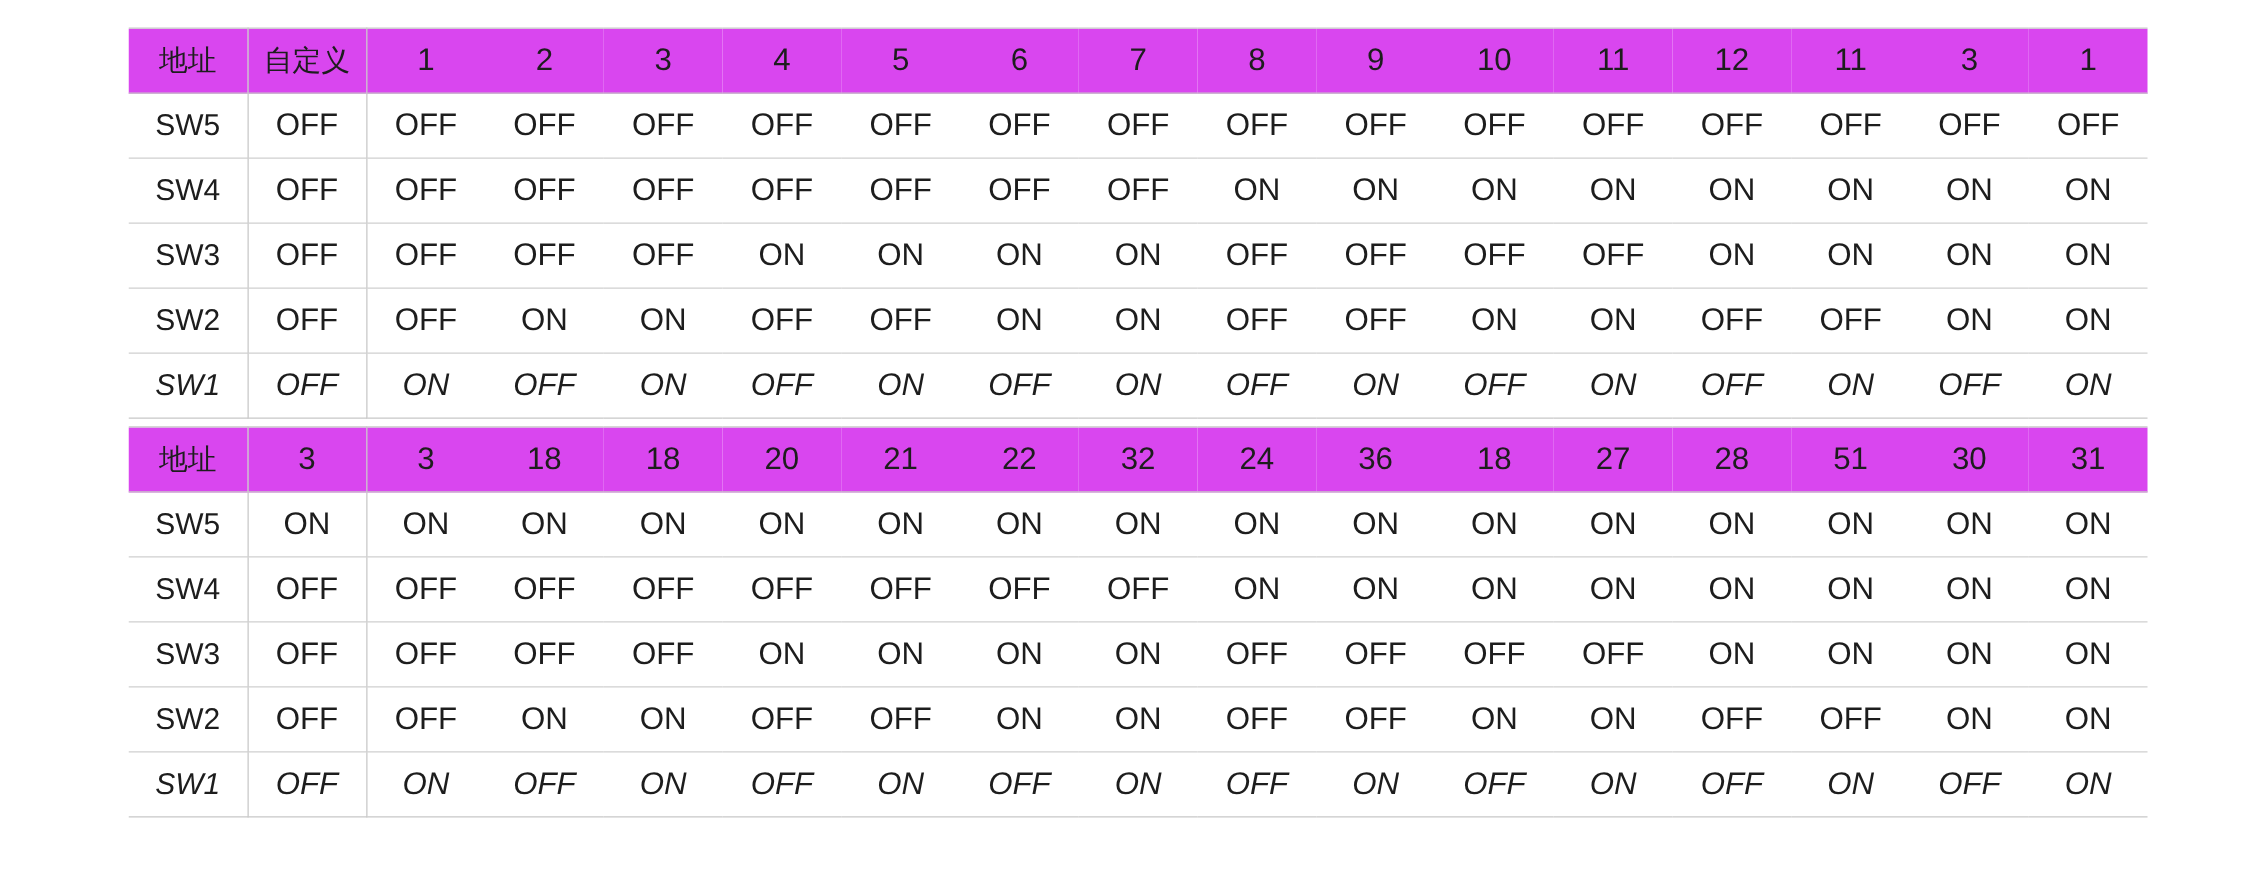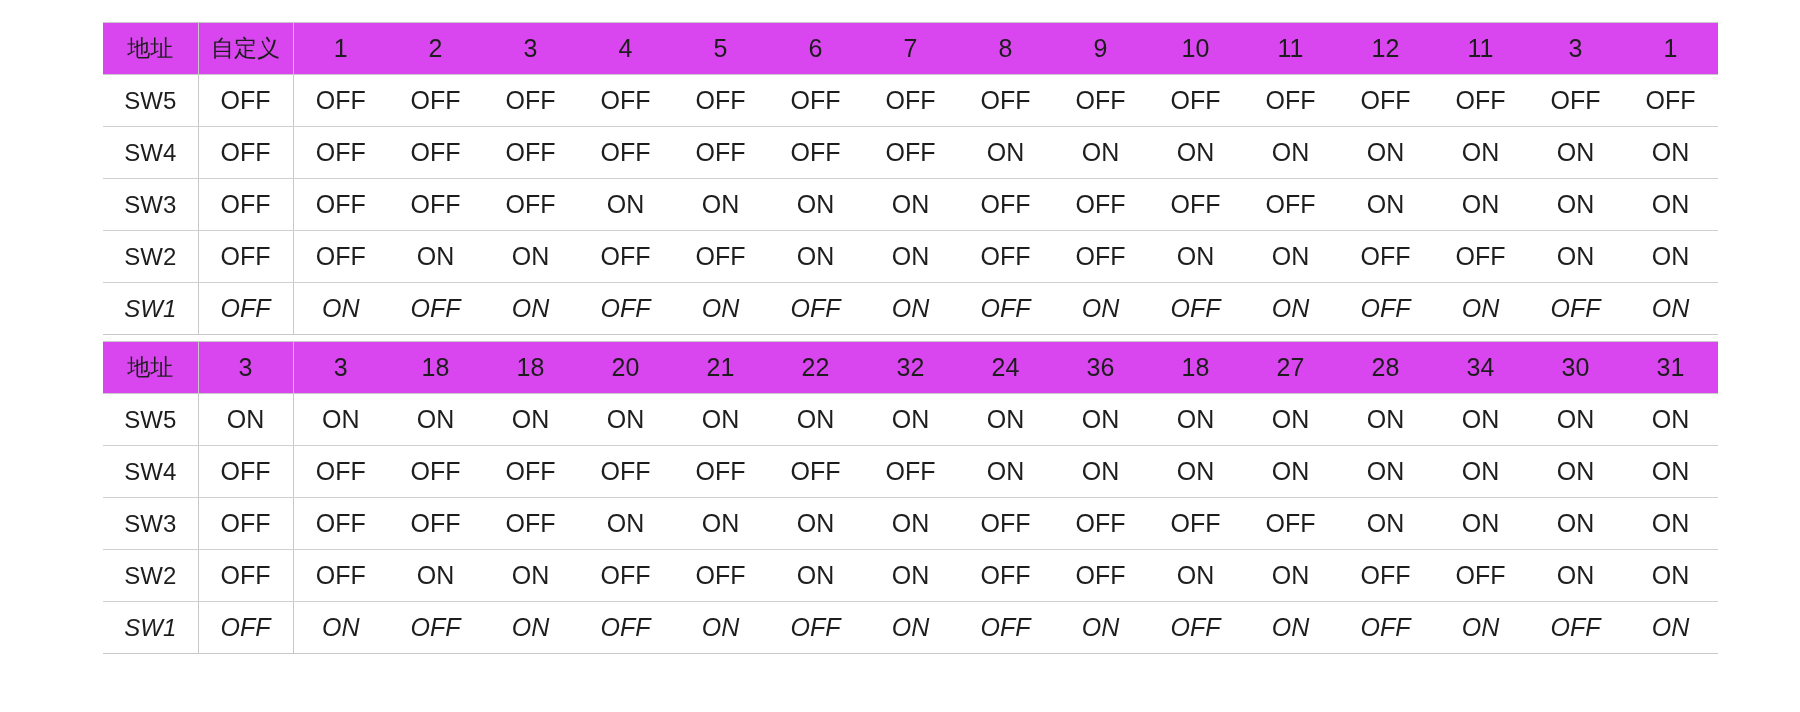--- a/index.html
+++ b/index.html
@@ -239,21 +239,21 @@
         <th>18</th>
         <th>20</th>
         <th>21</th>
         <th>22</th>
         <th>32</th>
         <th>24</th>
         <th>36</th>
         <th>18</th>
         <th>27</th>
         <th>28</th>
-        <th>34</th>
+        <th>51</th>
         <th>30</th>
         <th>31</th>
       </tr>
     </thead>
     <tbody>
       <tr>
         <td class="rowlabel vline">SW5</td>
         <td class="vline">ON</td>
         <td>ON</td>
         <td>ON</td>

